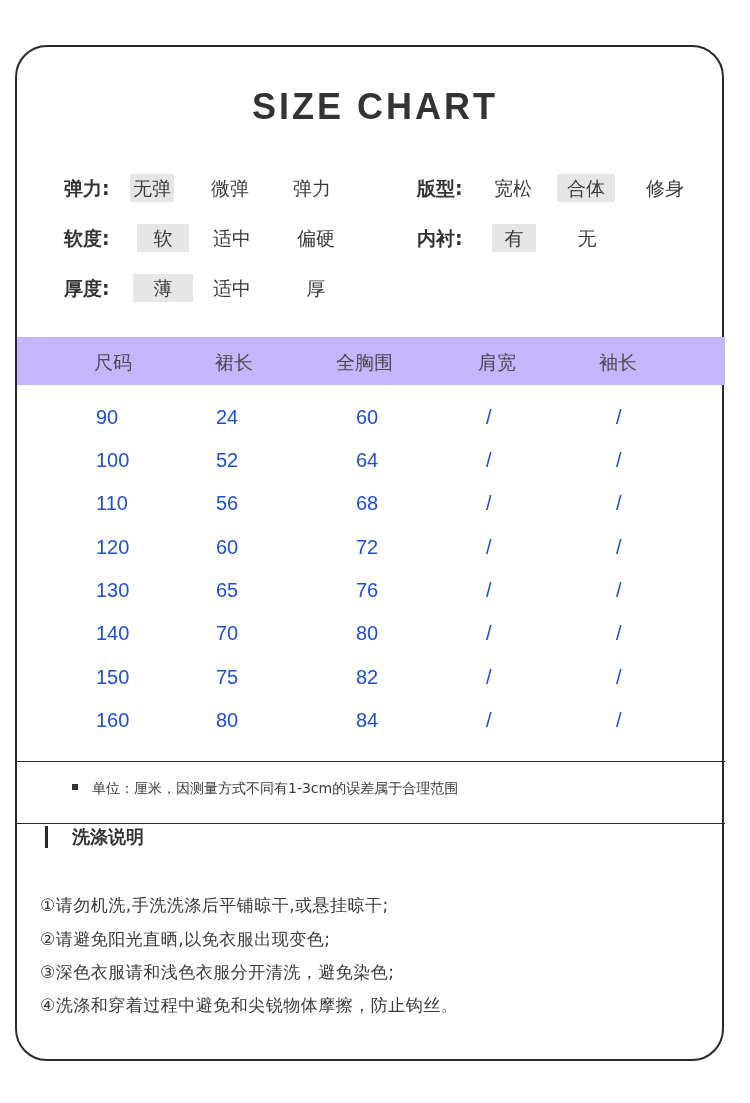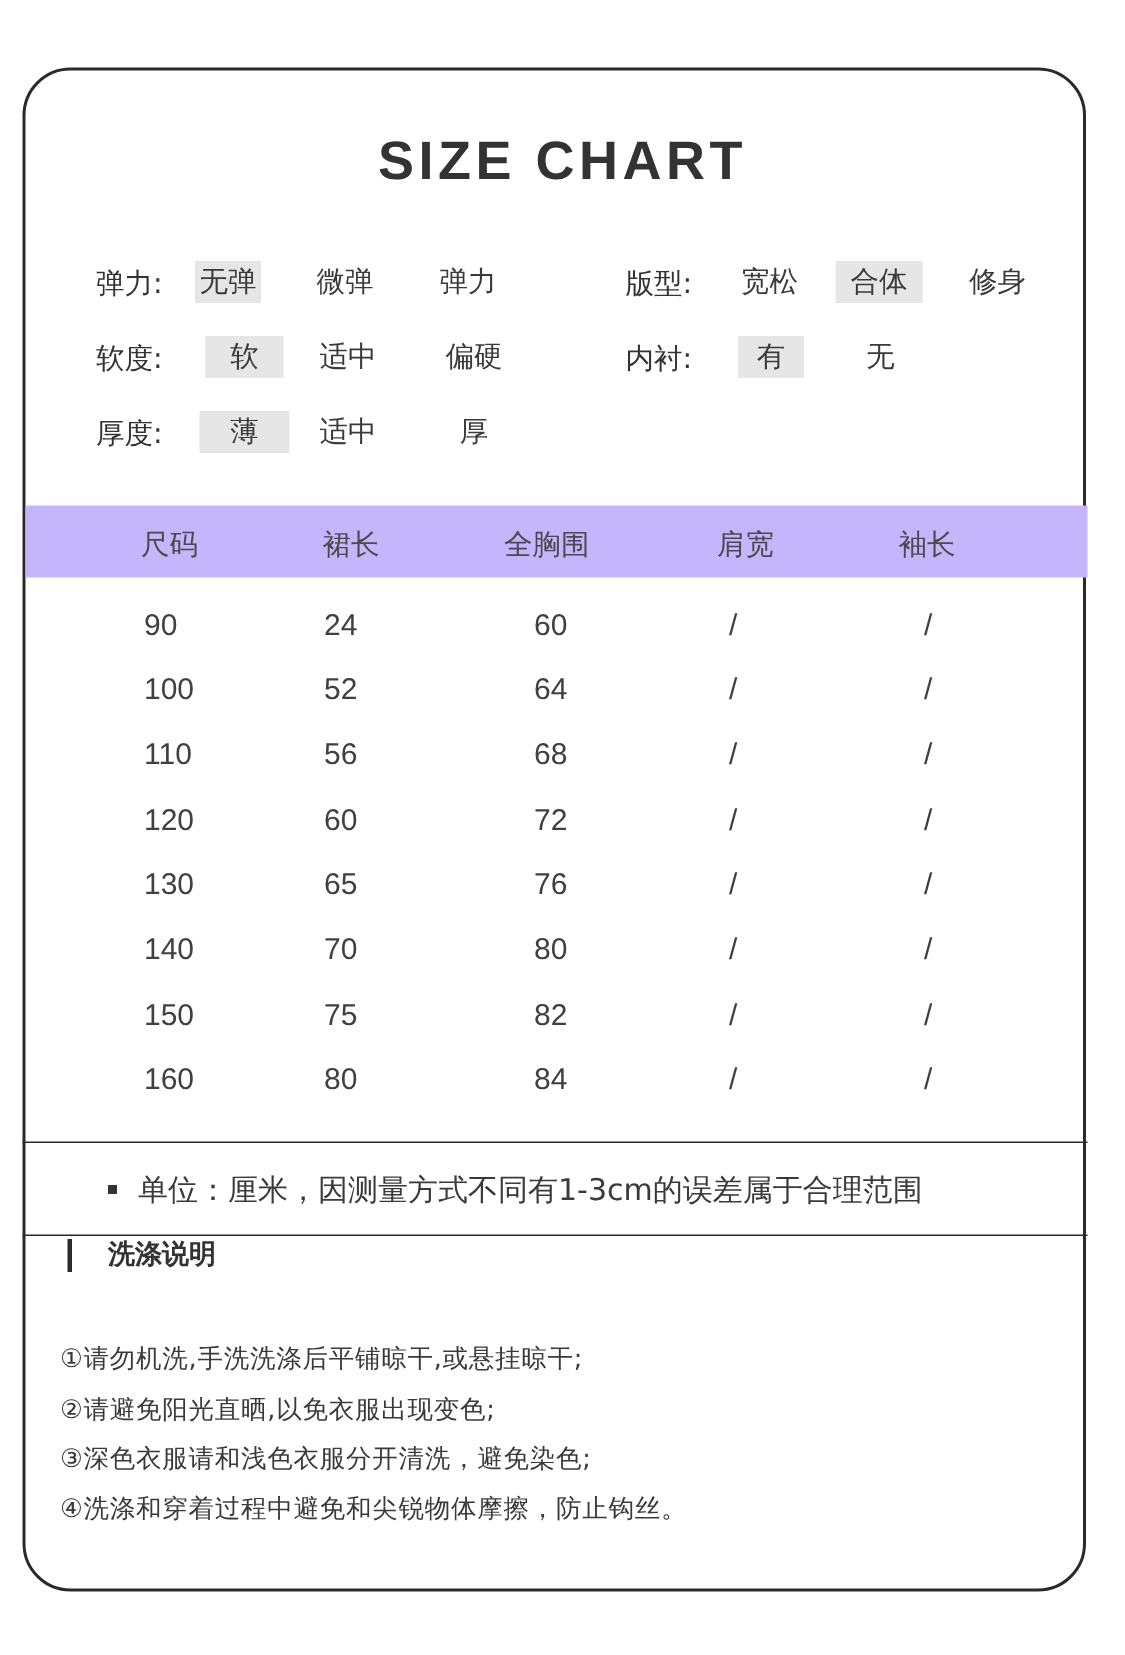--- a/index.html
+++ b/index.html
@@ -4,29 +4,29 @@
 <style>
   html, body { margin:0; padding:0; background:#ffffff; }
   body { width:750px; height:1103px; position:relative; overflow:hidden;
          font-family:"DejaVu Sans","Liberation Sans",sans-serif; color:#3a3a3a; }
   .card { position:absolute; left:15px; top:45px; width:709px; height:1016px;
           border:2px solid #2a2a2a; border-radius:32px; box-sizing:border-box; background:#fff; }
   .title { position:absolute; left:0; width:750px; top:86px; text-align:center;
            font-family:"Liberation Sans","DejaVu Sans",sans-serif; font-weight:bold;
            font-size:36px; letter-spacing:3px; color:#333333; }
   .attr-row { position:absolute; height:30px; display:flex; align-items:center; font-size:19px; }
-  .attr-label { font-weight:normal; color:#333; width:72px; white-space:nowrap; }
+  .attr-label { font-weight:bold; color:#333; width:72px; white-space:nowrap; }
   .opt { position:absolute; top:0; height:28px; line-height:28px; text-align:center; color:#3a3a3a; }
   .opt.sel { background:#e6e6e6; }
   .table-header { position:absolute; left:17px; top:337px; width:708px; height:48px; background:#c4b5fd; }
   .th, .td { position:absolute; font-size:19px; color:#4a4a4a; }
   .th { top:13px; }
-  .td { font-family:"Liberation Sans","DejaVu Sans",sans-serif; font-size:20px; color:#404040; }
+  .td { font-family:"Liberation Sans","DejaVu Sans",sans-serif; font-size:20px; color:#1d4ed8; }
   .hline { position:absolute; left:15px; width:710px; height:1px; background:#2a2a2a; }
-  .note { position:absolute; left:72px; top:780px; font-size:20px; color:#3a3a3a; white-space:nowrap; }
+  .note { position:absolute; left:72px; top:780px; font-size:14px; color:#3a3a3a; white-space:nowrap; }
   .note .bullet { display:inline-block; width:6px; height:6px; background:#333; vertical-align:middle; margin-right:14px; position:relative; top:-2px; }
   .wash-title { position:absolute; left:45px; top:826px; height:22px; border-left:3px solid #2a2a2a;
                 padding-left:24px; font-size:18px; line-height:22px; color:#333; font-weight:bold; }
   .wash-item { position:absolute; left:40px; font-size:17px; color:#3a3a3a; white-space:nowrap; letter-spacing:0.5px; }
 </style>
 </head>
 <body>
 
 <div class="card"></div>
 

